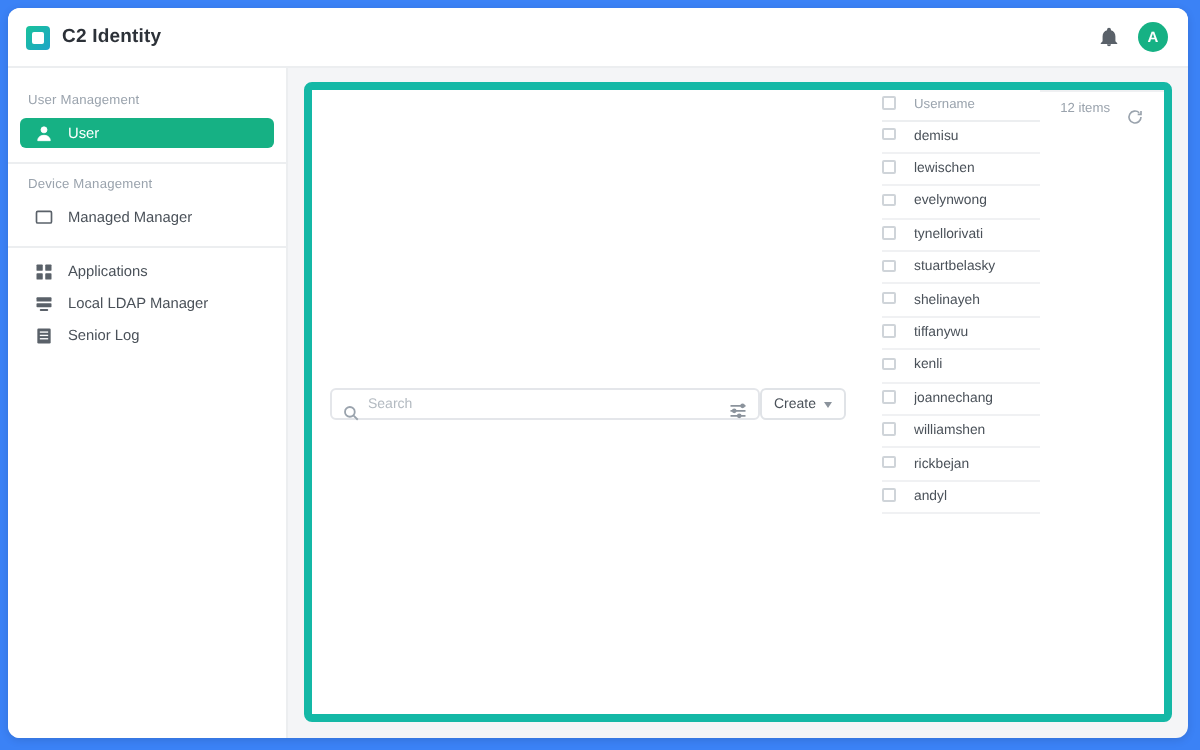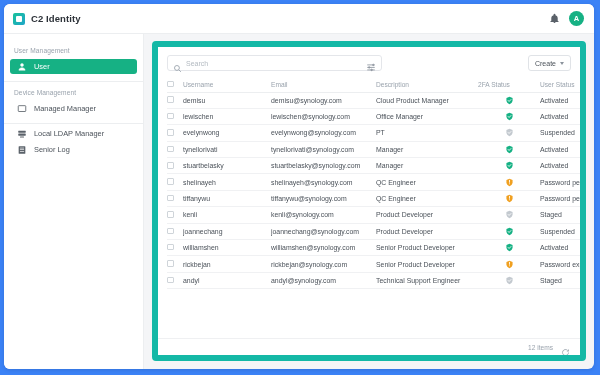--- a/index.html
+++ b/index.html
@@ -124,25 +124,25 @@
   
   .content {
     flex: 1;
     min-width: 0;
     padding: 7px 8px 8px 8px;
     display: flex;
     flex-direction: column;
   }
   .card {
     background: #ffffff;
-    border: 6px solid #14b8a6;
+    border: 4px solid #14b8a6;
     border-radius: 4px;
     flex: 1;
     display: flex;
-    flex-direction: column;
+    flex-direction: row;
     min-height: 0;
     overflow: hidden;
   }
   .toolbar {
     display: flex;
     align-items: center;
     padding: 8px 9px 6px 9px;
     flex: 0 0 auto;
   }
   .search-box {
@@ -290,20 +290,31 @@
             <svg viewBox="0 0 24 24" fill="none" stroke="#5a6169" stroke-width="2" width="10" height="10">
                 <rect x="3" y="4" width="18" height="14" rx="1.6"></rect>
               </svg>
           </span>
           <span>Managed Manager</span>
         </div>
 
 
         <div class="nav-sep"></div>
 
+        <div class="nav-item" style="margin-top:4px;">
+          <span class="ico">
+            <svg viewBox="0 0 24 24" fill="#5a6169" width="10" height="10">
+                <rect x="3" y="3" width="7.5" height="7.5" rx="1"></rect>
+                <rect x="13.5" y="3" width="7.5" height="7.5" rx="1"></rect>
+                <rect x="3" y="13.5" width="7.5" height="7.5" rx="1"></rect>
+                <rect x="13.5" y="13.5" width="7.5" height="7.5" rx="1"></rect>
+              </svg>
+          </span>
+          <span>Applications</span>
+        </div>
 
         <div class="nav-item">
           <span class="ico">
             <svg viewBox="0 0 24 24" fill="#5a6169" width="10" height="10">
                 <rect x="3" y="4" width="18" height="5" rx="1"></rect>
                 <rect x="3" y="11" width="18" height="5" rx="1"></rect>
                 <rect x="7" y="18" width="10" height="2.5" rx="1"></rect>
               </svg>
           </span>
           <span>Local LDAP Manager</span>

